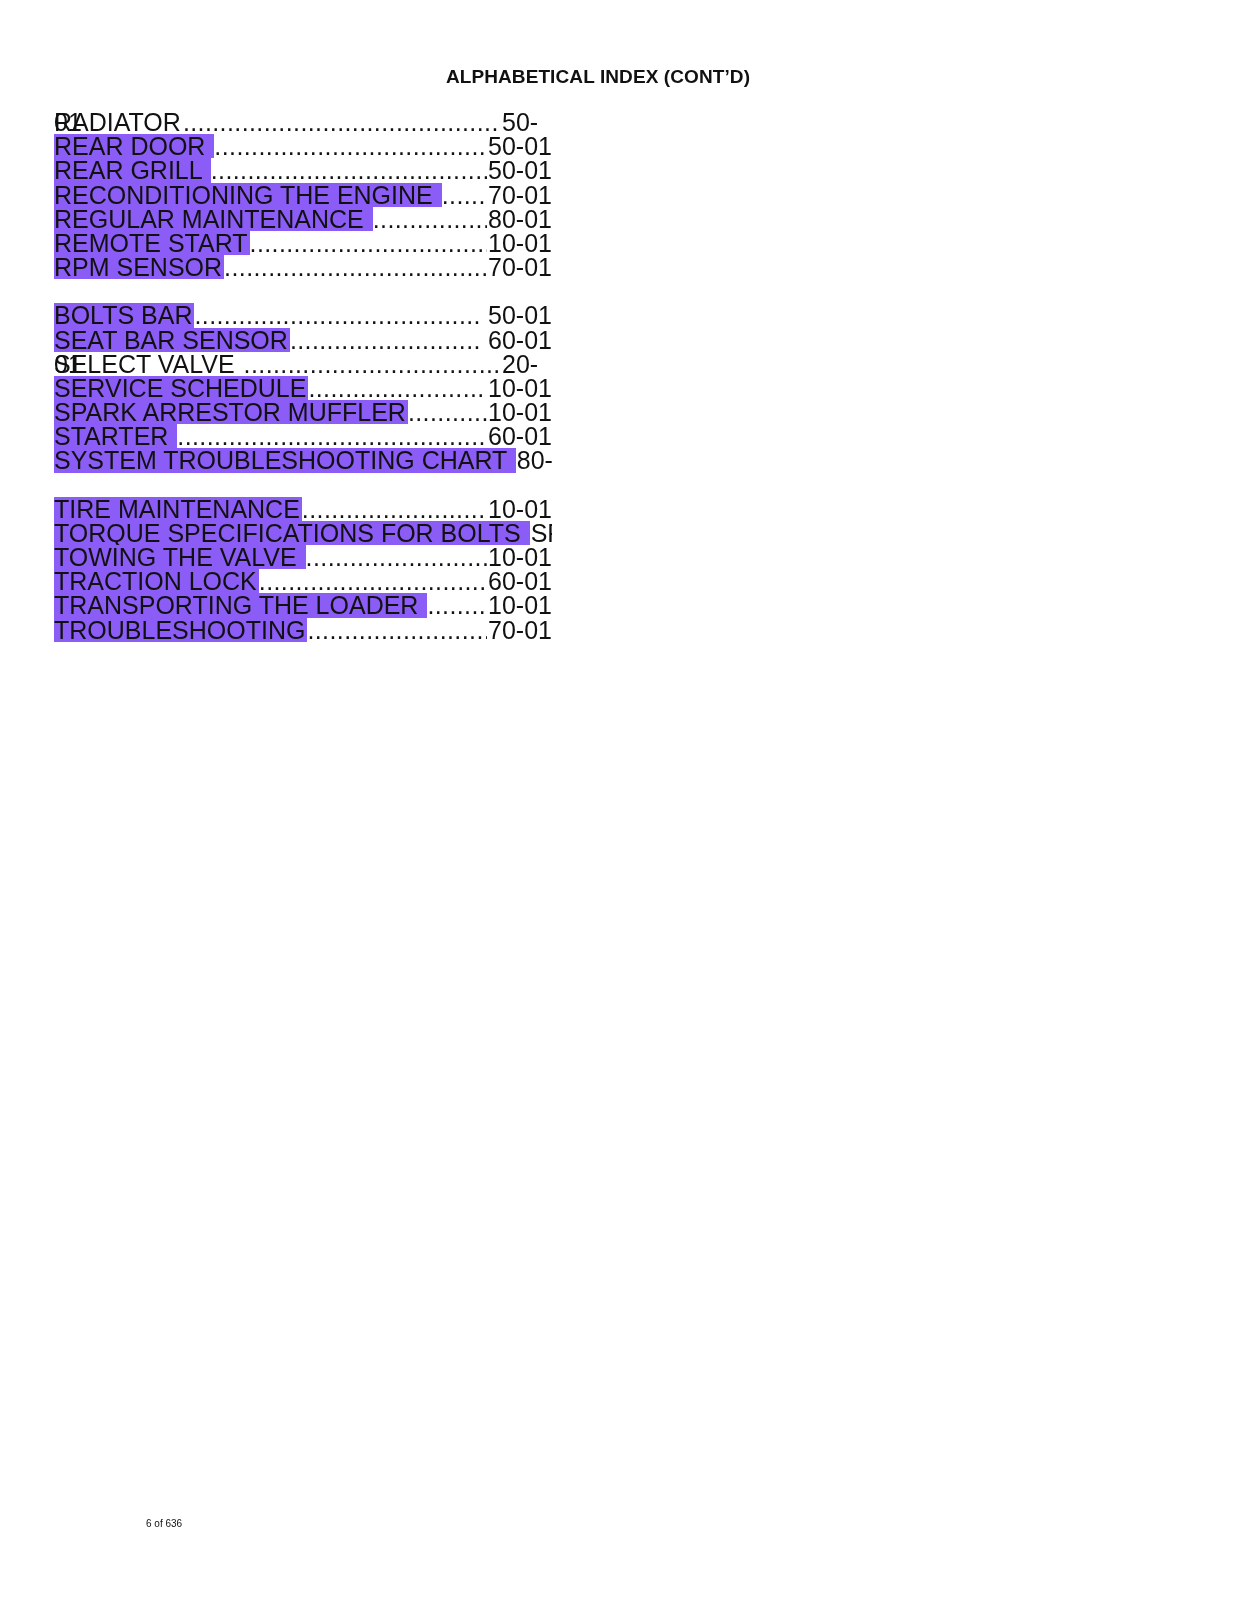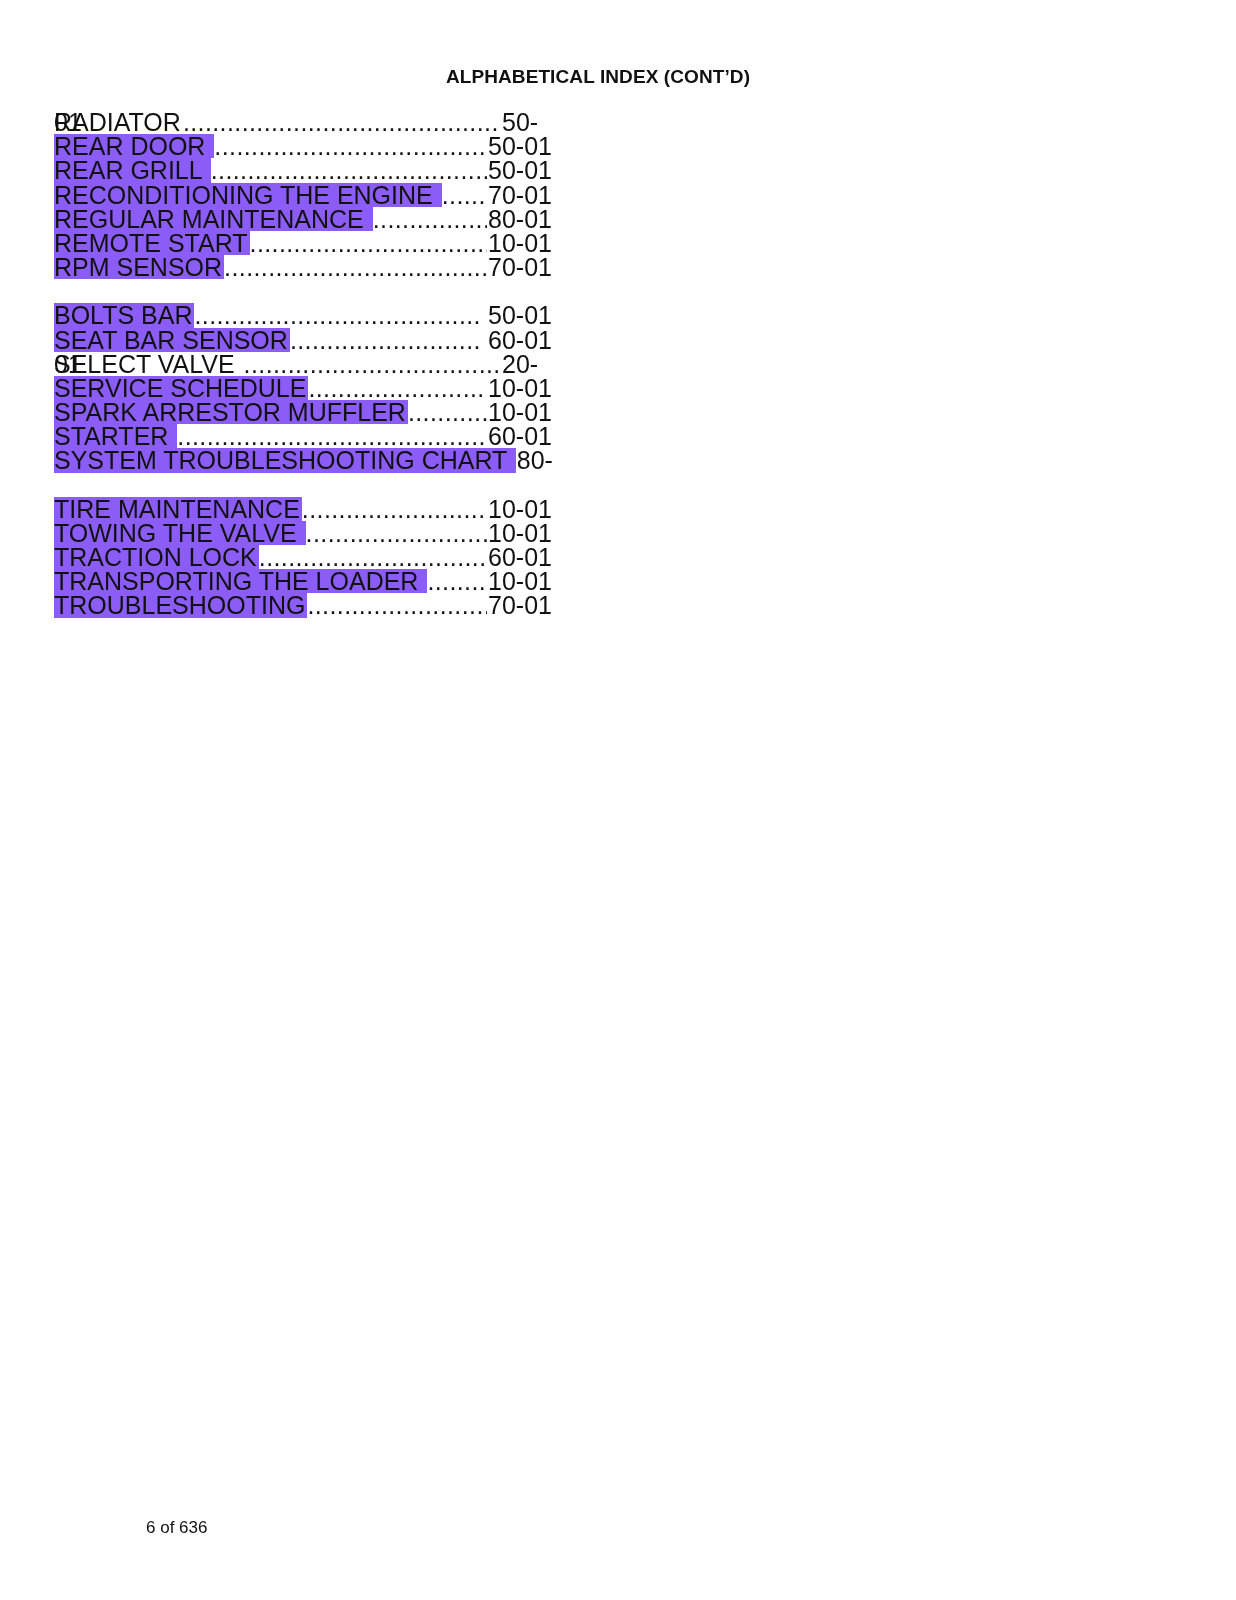--- a/index.html
+++ b/index.html
@@ -8,21 +8,21 @@
     .title span { display: inline-block; margin-left: 0; }
     .index { position: absolute; left: 54px; top: 110px; width: 498px; }
     .group { margin-bottom: 24px; }
     .row { position: relative; height: 24.2px; line-height: 24px; font-size: 25px; display: flex; white-space: nowrap; overflow: hidden; }
     .row .label { flex: 0 0 auto; background: #8b5cf6; padding-right: 2px; }
     .row .dots { flex: 1 1 auto; overflow: hidden; white-space: nowrap; }
     .row .dots::before { content: "........................................................................................................................................................................"; letter-spacing: 0.4px; }
     .row .page { flex: 0 0 auto; background: #fff; padding-left: 1px; }
     .row .overlay { position: absolute; left: 0; top: 0; }
     .row.wrapped .page { width: 50px; text-align: left; }
-    .footer { position: absolute; left: 146px; top: 1518px; font-size: 17px; }
+    .footer { position: absolute; left: 146px; top: 1518px; font-size: 10px; }
   </style>
 </head>
 <body>
 
 <div class="title"><span>ALPHABETICAL INDEX (CONT’D)</span></div>
 
 <div class="index">
 
   <div class="group">
     <div class="row wrapped">
@@ -102,20 +102,25 @@
     </div>
   </div>
 
   <div class="group">
     <div class="row">
       <span class="label">TIRE MAINTENANCE</span>
       <span class="dots"></span>
       <span class="page">10-01</span>
     </div>
     <div class="row">
+      <span class="label" style="white-space:pre">TORQUE SPECIFICATIONS FOR BOLTS </span>
+      <span class="dots"></span>
+      <span class="page">SPEC-01</span>
+    </div>
+    <div class="row">
       <span class="label" style="white-space:pre">TOWING THE VALVE </span>
       <span class="dots"></span>
       <span class="page">10-01</span>
     </div>
     <div class="row">
       <span class="label">TRACTION LOCK</span>
       <span class="dots"></span>
       <span class="page">60-01</span>
     </div>
     <div class="row">

